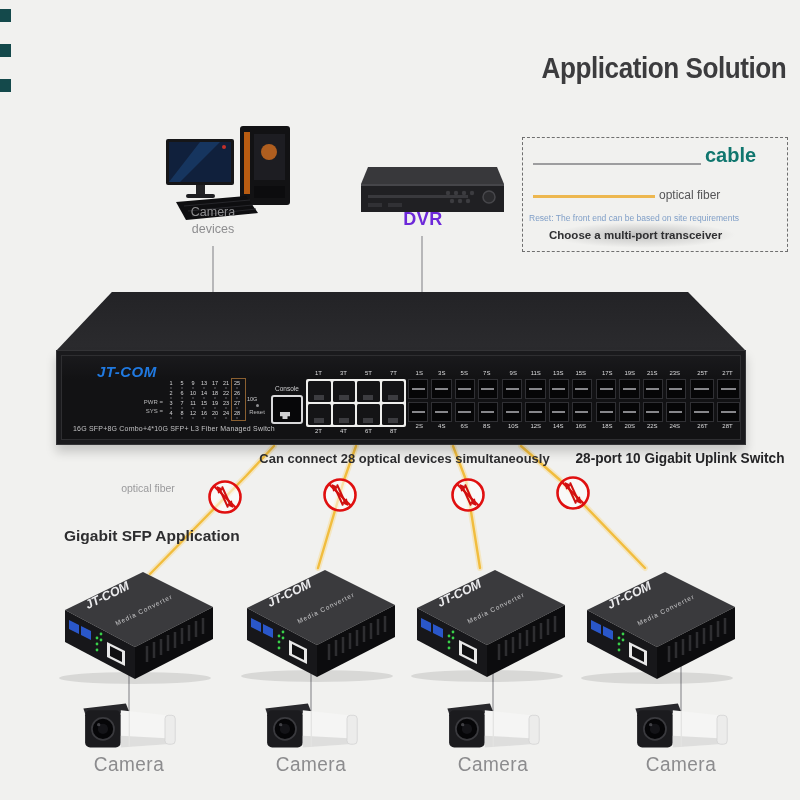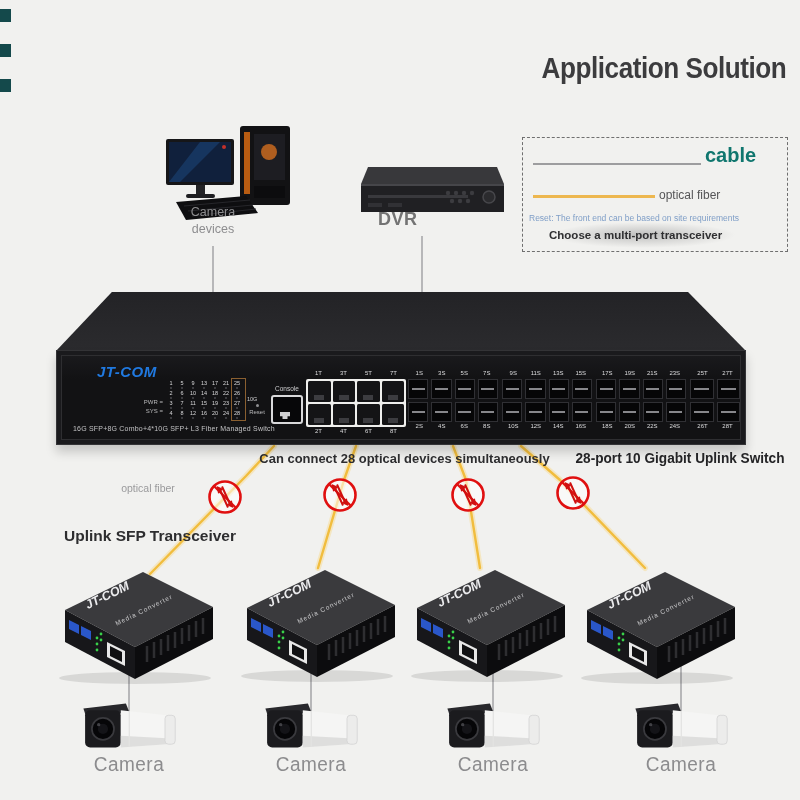--- a/index.html
+++ b/index.html
@@ -16,22 +16,22 @@
   .thumb{position:absolute;left:0;width:11px;height:13px;background:#14494b;}
 
   
   .title{position:absolute;left:8px;right:0;top:52px;text-align:right;margin-left:28px;}
   .title span{display:inline-block;font-size:29px;font-weight:700;color:#3c3c3e;
               letter-spacing:-.5px;transform:scaleX(.9);}
   .ann{position:absolute;}
 
   .ctl-label{left:163px;top:204px;width:100px;text-align:center;font-size:12.5px;
              line-height:17px;color:#8d8d8f;}
-  .dvr-label{left:378px;top:209px;width:90px;font-size:18px;
-             font-weight:700;color:#737373;letter-spacing:.5px;}
+  .dvr-label{left:378px;top:209px;width:90px;text-align:center;font-size:18px;
+             font-weight:700;color:#6d28d9;letter-spacing:.5px;}
   .connect-label{left:252px;top:451px;width:305px;text-align:center;font-size:13.5px;
              font-weight:700;color:#2d2d2f;transform:scaleX(.96);}
   .uplink-label{left:564px;top:450px;width:232px;text-align:center;font-size:14.5px;
              font-weight:700;color:#242426;transform:scaleX(.94);}
   .fiber-label{left:98px;top:482px;width:100px;text-align:center;font-size:10.5px;color:#9a9a9c;}
   .transceiver-label{left:64px;top:527px;font-size:15.5px;font-weight:700;color:#2d2d2f;}
   .camera-label{position:absolute;top:753px;width:120px;text-align:center;
              font-size:20px;color:#8c8c8e;letter-spacing:.5px;transform:scaleX(.95);}
 
   
@@ -508,19 +508,19 @@
   <div class="labels">
     <div class="title"><span>Application Solution</span></div>
     <div class="ann ctl-label">
       <div>Camera</div>
       <div>devices</div>
     </div>
     <div class="ann dvr-label">DVR</div>
     <div class="ann connect-label">Can connect 28 optical devices simultaneously</div>
     <div class="ann uplink-label">28-port 10 Gigabit Uplink Switch</div>
     <div class="ann fiber-label">optical fiber</div>
-    <div class="ann transceiver-label">Uplink SFP Transceiver</div>
+    <div class="ann transceiver-label">Gigabit SFP Application</div>
     <div class="camera-label" style="left:69px">Camera</div>
     <div class="camera-label" style="left:251px">Camera</div>
     <div class="camera-label" style="left:433px">Camera</div>
     <div class="camera-label" style="left:621px">Camera</div>
   </div>
 </div>
 
 </body></html>

